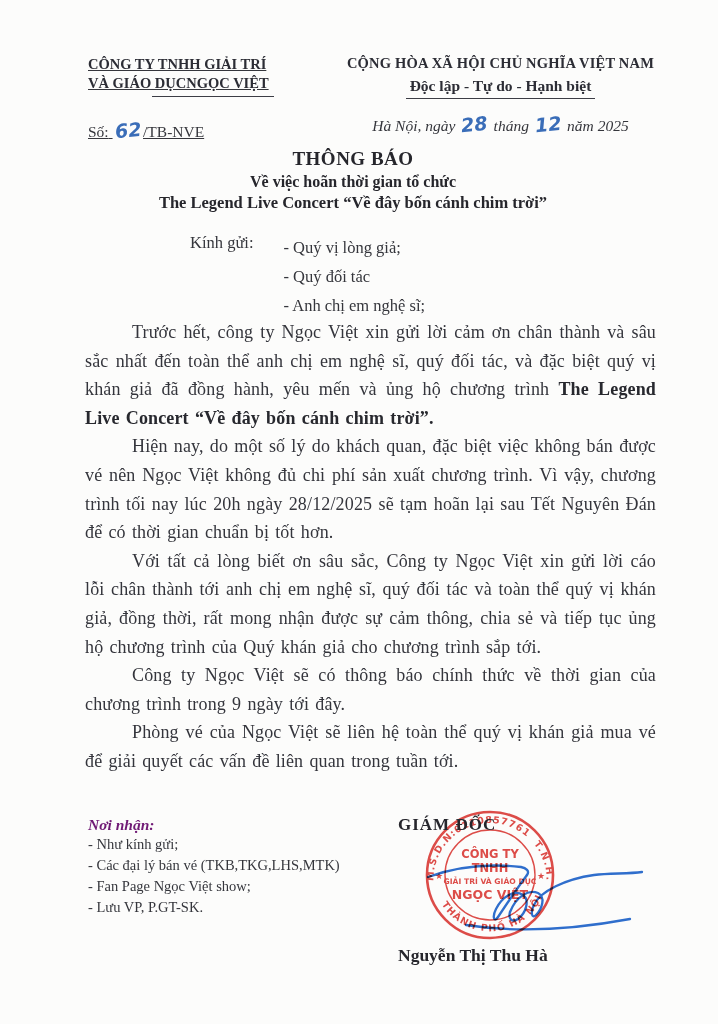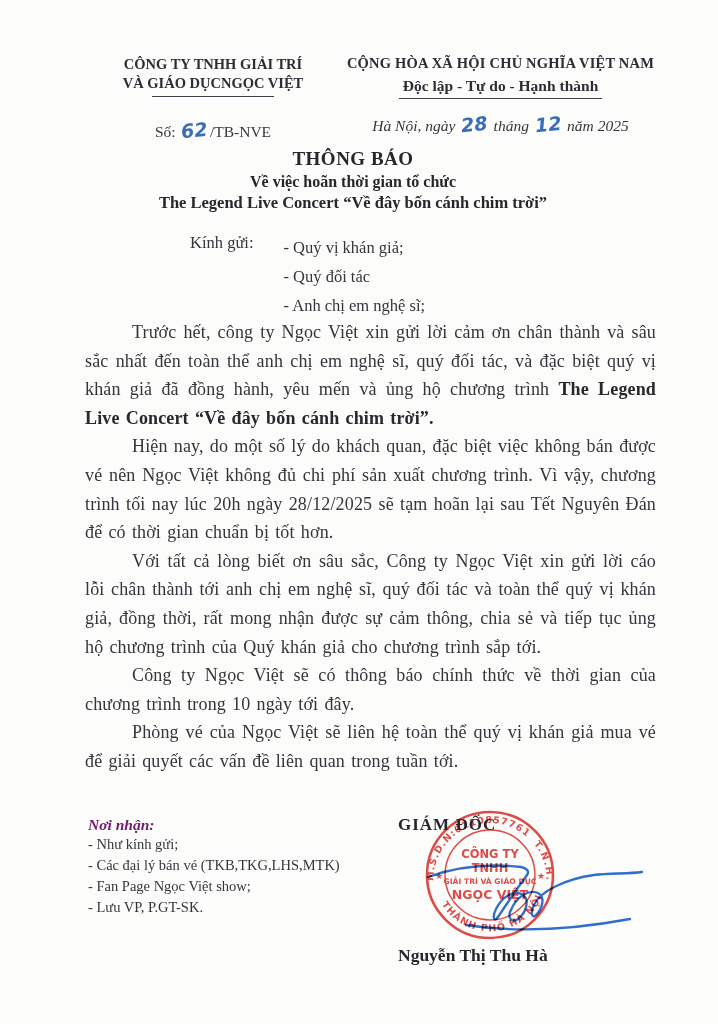--- a/index.html
+++ b/index.html
@@ -7,21 +7,21 @@
     width:718px;height:1024px;
     background:#fbfbfa;
     font-family:"Liberation Serif", serif;
     color:#35363c;
     overflow:hidden;
   }
   .page{position:relative;width:718px;height:1024px;background:#fcfcfb;}
 
   
   .letterhead{position:absolute;top:55px;left:88px;right:55px;display:flex;}
-  .head-left{width:250px;text-align:center;}
+  .head-left{width:250px;text-align:left;text-decoration:underline;}
   .company-name{font-weight:bold;font-size:14.5px;line-height:19px;color:#2c2d35;}
   .company-rule{width:122px;border-bottom:1.6px solid #3c3d45;margin:3px auto 0;}
   .doc-number{margin-top:24px;font-size:15.5px;}
   .head-right{flex:1;text-align:center;}
   .national-title{font-weight:bold;font-size:14.5px;color:#2c2d35;letter-spacing:.2px;}
   .motto{display:inline-block;font-weight:bold;font-size:15.5px;color:#2c2d35;
          border-bottom:1.6px solid #3c3d45;padding:2px 4px 3px;margin-top:3px;}
   .date-line{margin-top:16px;font-style:italic;font-size:15.5px;}
   .hand{display:inline-block;color:#3a6db8;font-family:"DejaVu Sans",sans-serif;
         font-style:italic;font-weight:bold;font-size:19px;line-height:1;
@@ -71,51 +71,51 @@
         <div>VÀ GIÁO DỤCNGỌC VIỆT</div>
       </div>
       <div class="company-rule"></div>
       <div class="doc-number">
         <span>Số:</span>
         <span class="hand">62</span><span>/TB-NVE</span>
       </div>
     </div>
     <div class="head-right">
       <div class="national-title">CỘNG HÒA XÃ HỘI CHỦ NGHĨA VIỆT NAM</div>
-      <div><span class="motto">Độc lập - Tự do - Hạnh thành</span></div>
+      <div><span class="motto">Độc lập - Tự do - Hạnh biệt</span></div>
       <div class="date-line">
         <span>Hà Nội, ngày</span>
         <span class="hand">28</span>
         <span>tháng</span>
         <span class="hand">12</span>
         <span>năm 2025</span>
       </div>
     </div>
   </div>
 
   <div class="title-block">
     <div class="title-main">THÔNG BÁO</div>
     <div class="title-sub1">Về việc hoãn thời gian tổ chức</div>
     <div class="title-sub2">The Legend Live Concert “Về đây bốn cánh chim trời”</div>
   </div>
 
   <div class="recipients">
     <div class="recipients-label">Kính gửi:</div>
     <div class="recipients-list">
-      <div>- Quý vị khán giả;</div>
+      <div>- Quý vị lòng giả;</div>
       <div>- Quý đối tác</div>
       <div>- Anh chị em nghệ sĩ;</div>
     </div>
   </div>
 
   <div class="body-text">
     <p><span>Trước hết, công ty Ngọc Việt xin gửi lời cảm ơn chân thành và sâu sắc nhất đến toàn thể anh chị em nghệ sĩ, quý đối tác, và đặc biệt quý vị khán giả đã đồng hành, yêu mến và ủng hộ chương trình </span><b>The Legend Live Concert “Về đây bốn cánh chim trời”.</b></p>
     <p>Hiện nay, do một số lý do khách quan, đặc biệt việc không bán được vé nên Ngọc Việt không đủ chi phí sản xuất chương trình. Vì vậy, chương trình tối nay lúc 20h ngày 28/12/2025 sẽ tạm hoãn lại sau Tết Nguyên Đán để có thời gian chuẩn bị tốt hơn.</p>
     <p>Với tất cả lòng biết ơn sâu sắc, Công ty Ngọc Việt xin gửi lời cáo lỗi chân thành tới anh chị em nghệ sĩ, quý đối tác và toàn thể quý vị khán giả, đồng thời, rất mong nhận được sự cảm thông, chia sẻ và tiếp tục ủng hộ chương trình của Quý khán giả cho chương trình sắp tới.</p>
-    <p>Công ty Ngọc Việt sẽ có thông báo chính thức về thời gian của chương trình trong 10 ngày tới đây.</p>
+    <p>Công ty Ngọc Việt sẽ có thông báo chính thức về thời gian của chương trình trong 9 ngày tới đây.</p>
     <p>Phòng vé của Ngọc Việt sẽ liên hệ toàn thể quý vị khán giả mua vé để giải quyết các vấn đề liên quan trong tuần tới.</p>
   </div>
 
   <div class="noi-nhan">
     <div class="noi-nhan-label">Nơi nhận:</div>
     <div class="noi-nhan-list">
       <div>- Như kính gửi;</div>
       <div>- Các đại lý bán vé (TKB,TKG,LHS,MTK)</div>
       <div>- Fan Page Ngọc Việt show;</div>
       <div>- Lưu VP, P.GT-SK.</div>

